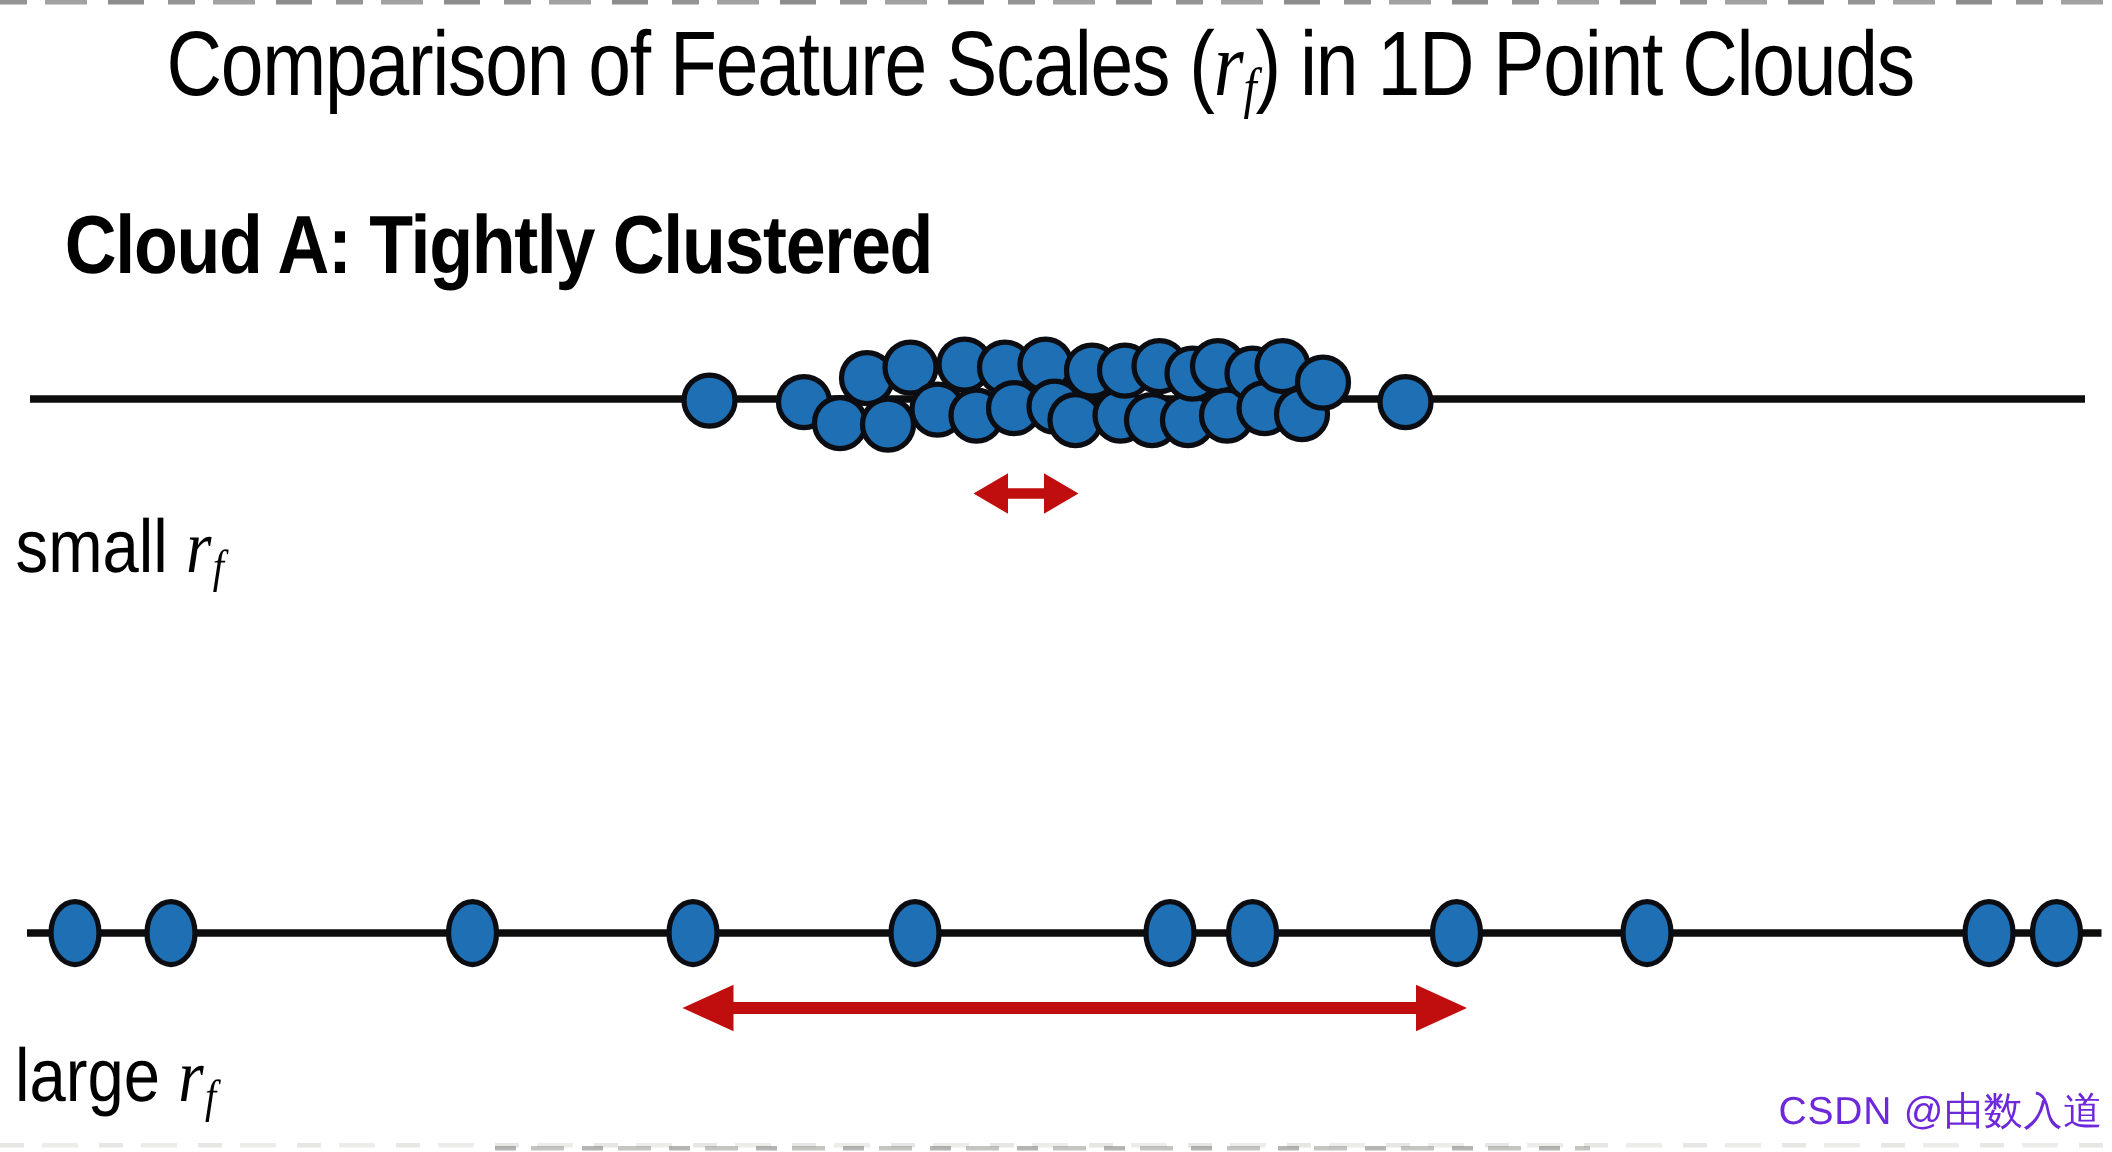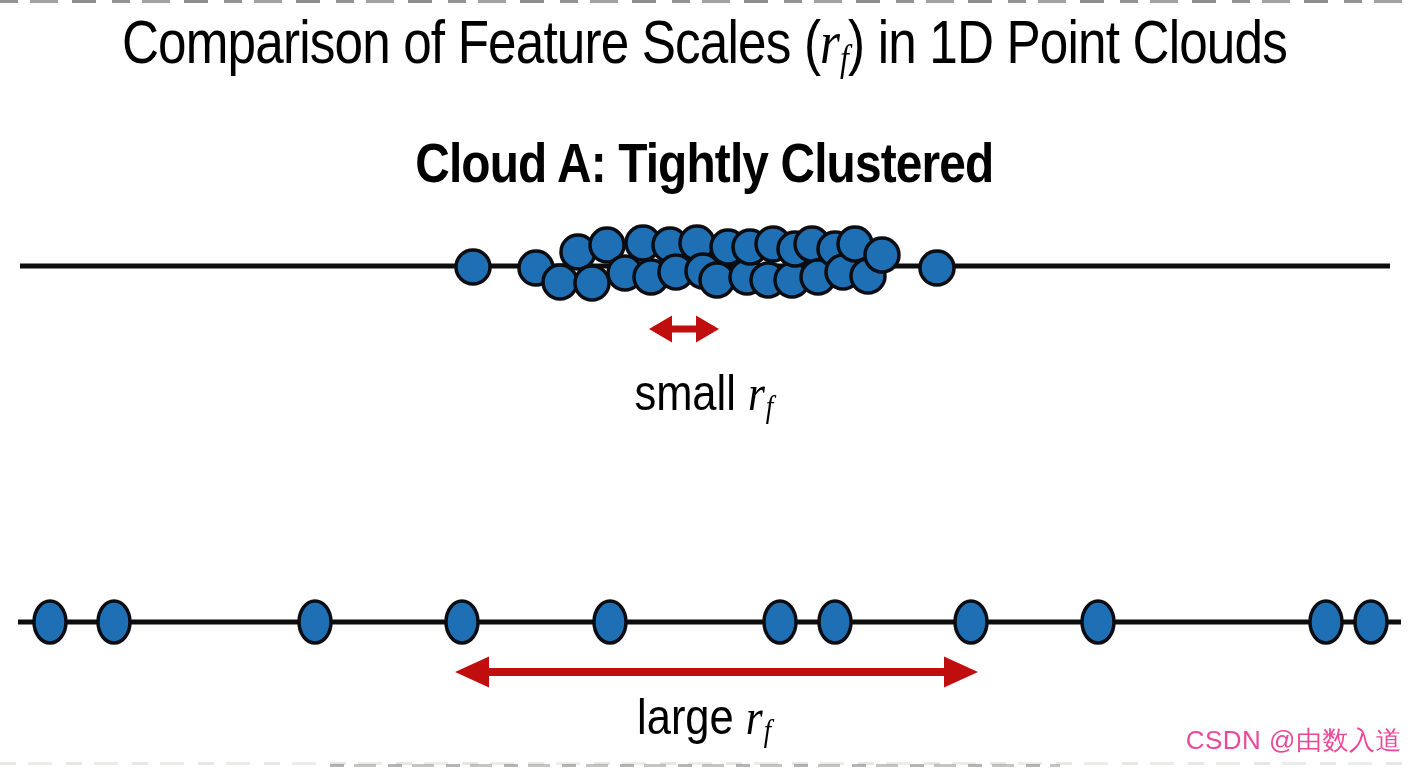--- a/index.html
+++ b/index.html
@@ -19,34 +19,34 @@
     background:repeating-linear-gradient(90deg,
       #b9b9b2 0 16px, transparent 16px 28px,
       #c9c9c2 28px 52px, transparent 52px 66px);
   }
   .edge-artifact-bottom-dark{
     position:absolute;left:330px;top:764px;width:730px;height:3px;opacity:.5;
     background:repeating-linear-gradient(90deg,
       #6a6a66 0 14px, transparent 14px 24px,
       #8a8a84 24px 46px, transparent 46px 58px);
   }
-  .textrow{position:absolute;left:0;width:100%;text-align:center;white-space:nowrap;line-height:1;}
+  .textrow{position:absolute;left:0;width:100%;white-space:nowrap;line-height:1;}
   .narrow{display:inline-block;transform:scaleX(.84);transform-origin:50% 50%;}
   .narrow2{display:inline-block;transform:scaleX(.87);transform-origin:50% 50%;}
   .page-title{top:12px;font-size:61px;letter-spacing:-1px;}
   .sub-a{top:136px;font-size:55px;letter-spacing:-1px;font-weight:bold;}
   .sub-b{top:488px;font-size:55px;letter-spacing:-1px;}
-  .lab-small{top:368px;font-size:50px;}
+  .lab-small{top:339px;font-size:50px;}
   .lab-large{top:692px;font-size:50px;}
   .mvar{font-family:"Liberation Serif",serif;font-style:italic;font-weight:normal;}
   .msub{font-family:"Liberation Serif",serif;font-style:italic;font-size:.62em;vertical-align:-.22em;margin-left:1px;}
   .figure-svg{position:absolute;left:0;top:0;}
   .watermark{
     position:absolute;right:6px;bottom:10px;font-size:26px;letter-spacing:.5px;
-    color:#ec4899;text-shadow:1px 1px 0 rgba(255,255,255,.9);white-space:nowrap;
+    color:#6d28d9;text-shadow:1px 1px 0 rgba(255,255,255,.9);white-space:nowrap;
   }
 </style>
 </head>
 <body>
 
 <div class="canvas">
 
   <div class="edge-artifact-top"></div>
 
   <div class="textrow page-title">

